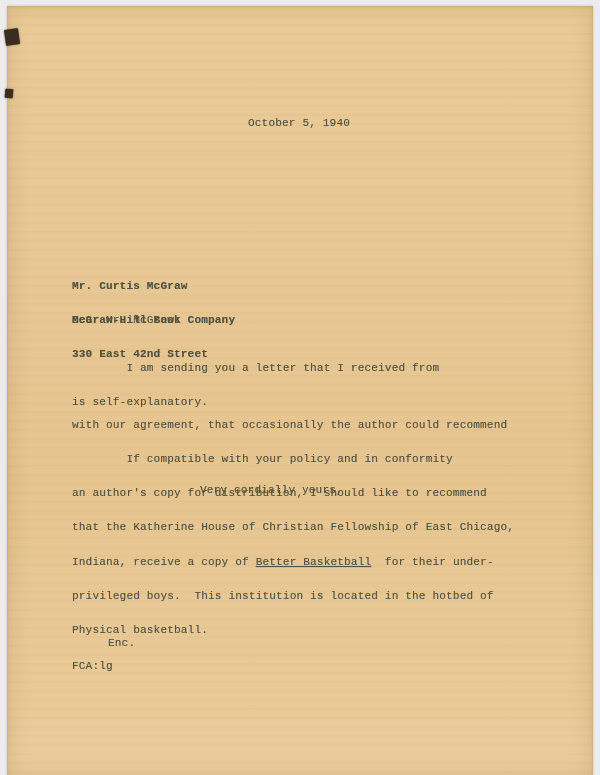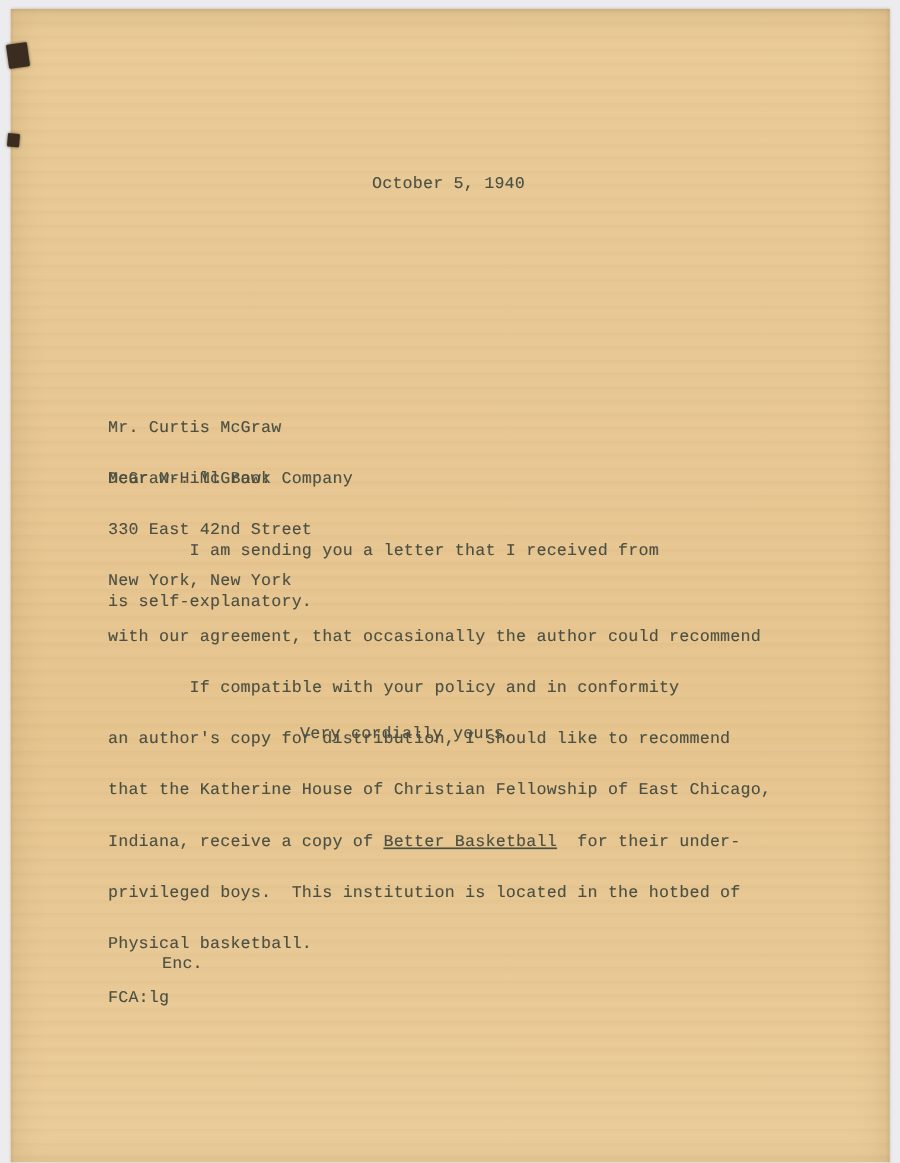--- a/index.html
+++ b/index.html
@@ -80,25 +80,24 @@
 <body>
 
 <div class="scan">
   <div class="paper">
 
     <div class="smudge top"></div>
     <div class="smudge mid"></div>
 
     <div class="txt" style="left:241px; top:112px;">October 5, 1940</div>
 
-    <div class="txt" style="left:65px; top:252px;">
+    <div class="txt" style="left:65px; top:252px;font-weight:bold;">
       <div>Mr. Curtis McGraw</div>
       <div>McGraw-Hill Book Company</div>
       <div>330 East 42nd Street</div>
-      <div>New York, New York</div>
     </div>
 
     <div class="txt" style="left:65px; top:309px;">Dear Mr. McGraw:</div>
 
     <div class="txt" style="left:65px; top:334px;">
       <div>        I am sending you a letter that I received from</div>
       <div>is self-explanatory.</div>
     </div>
 
     <div class="txt" style="left:65px; top:391px;">

